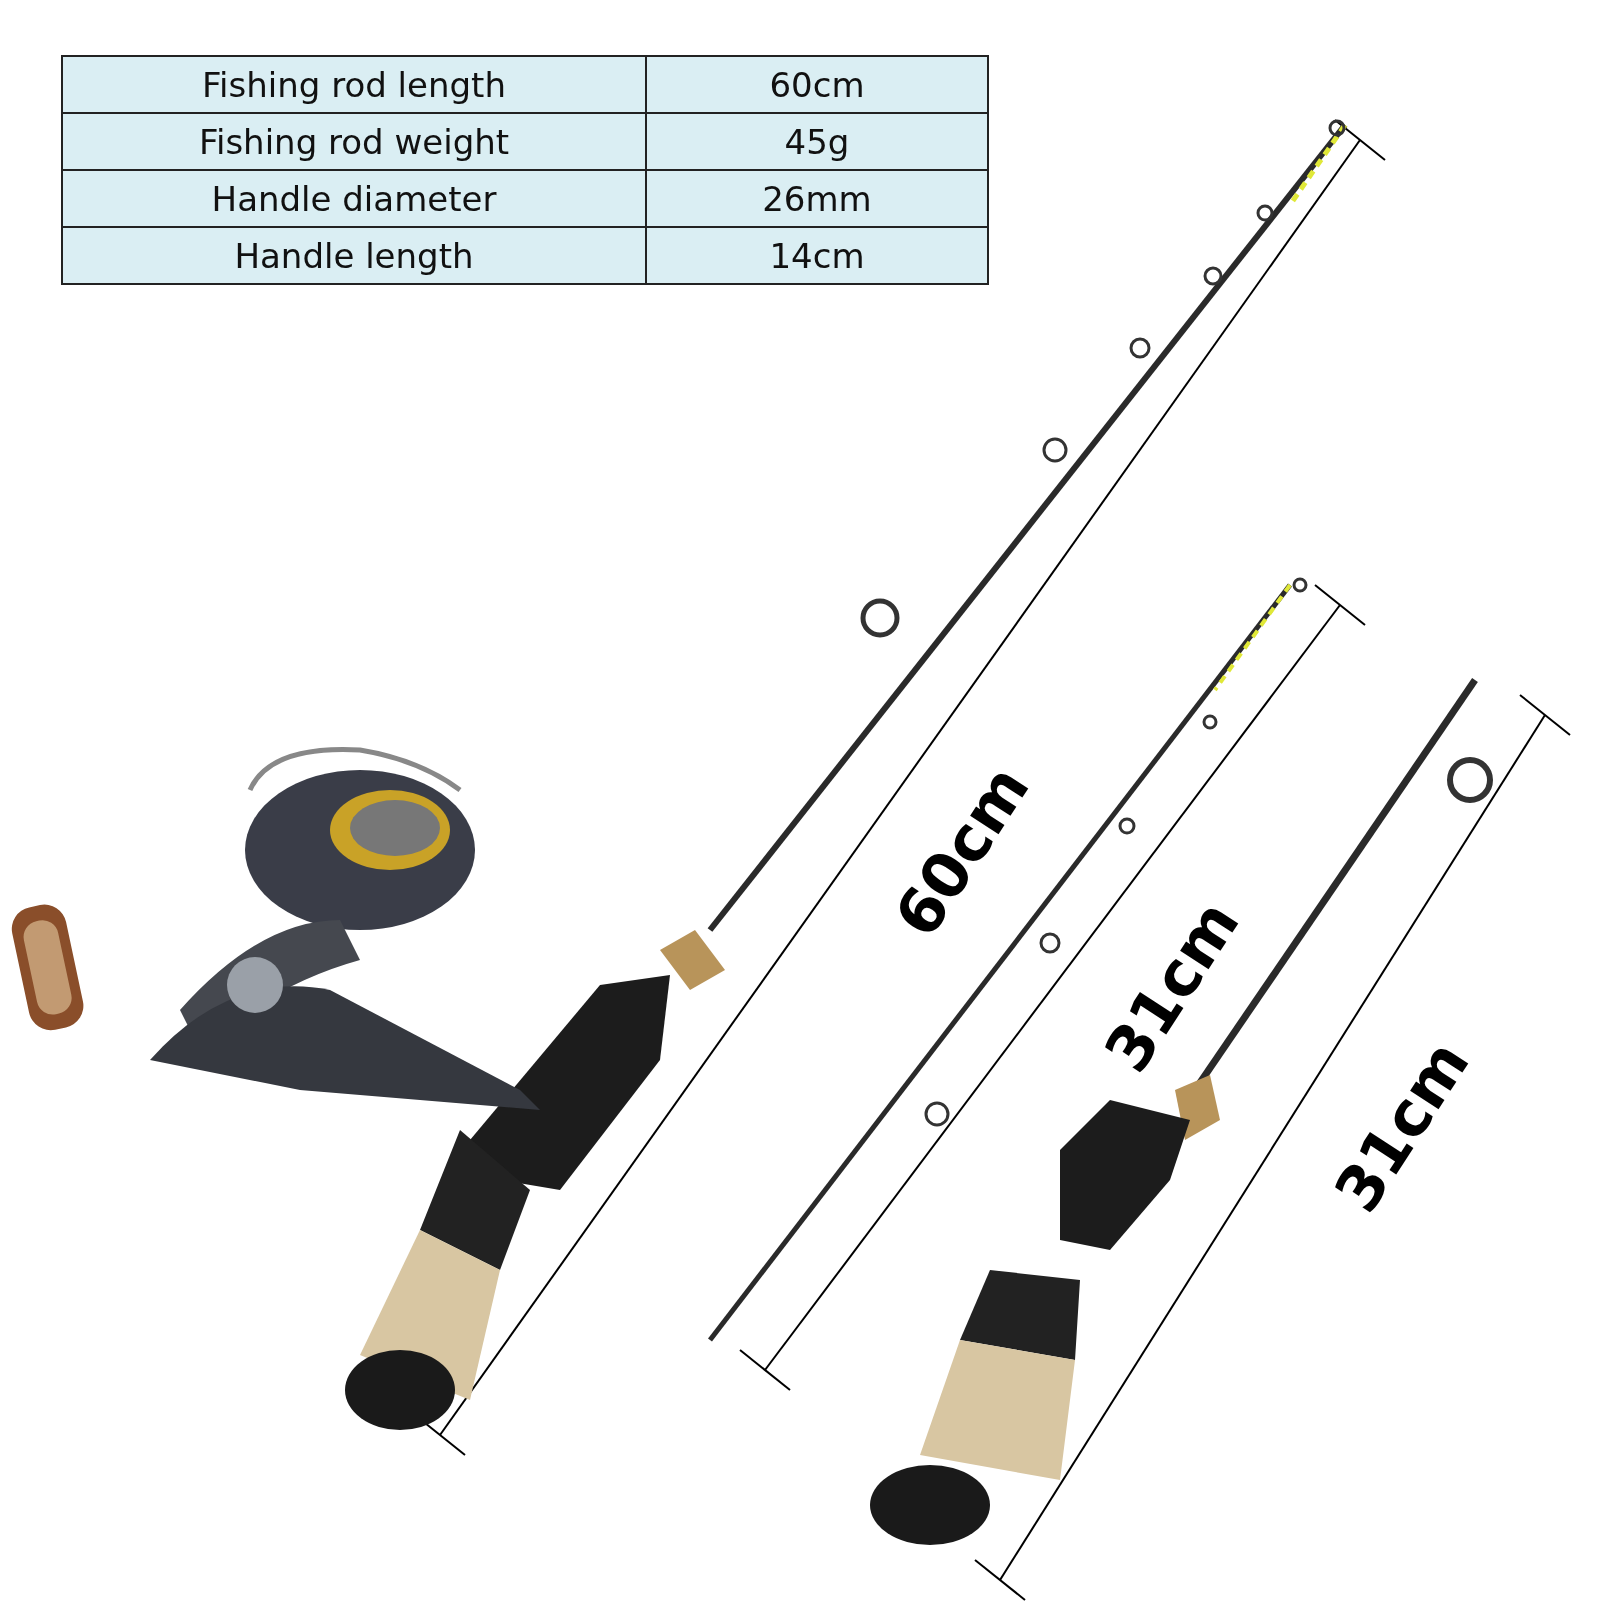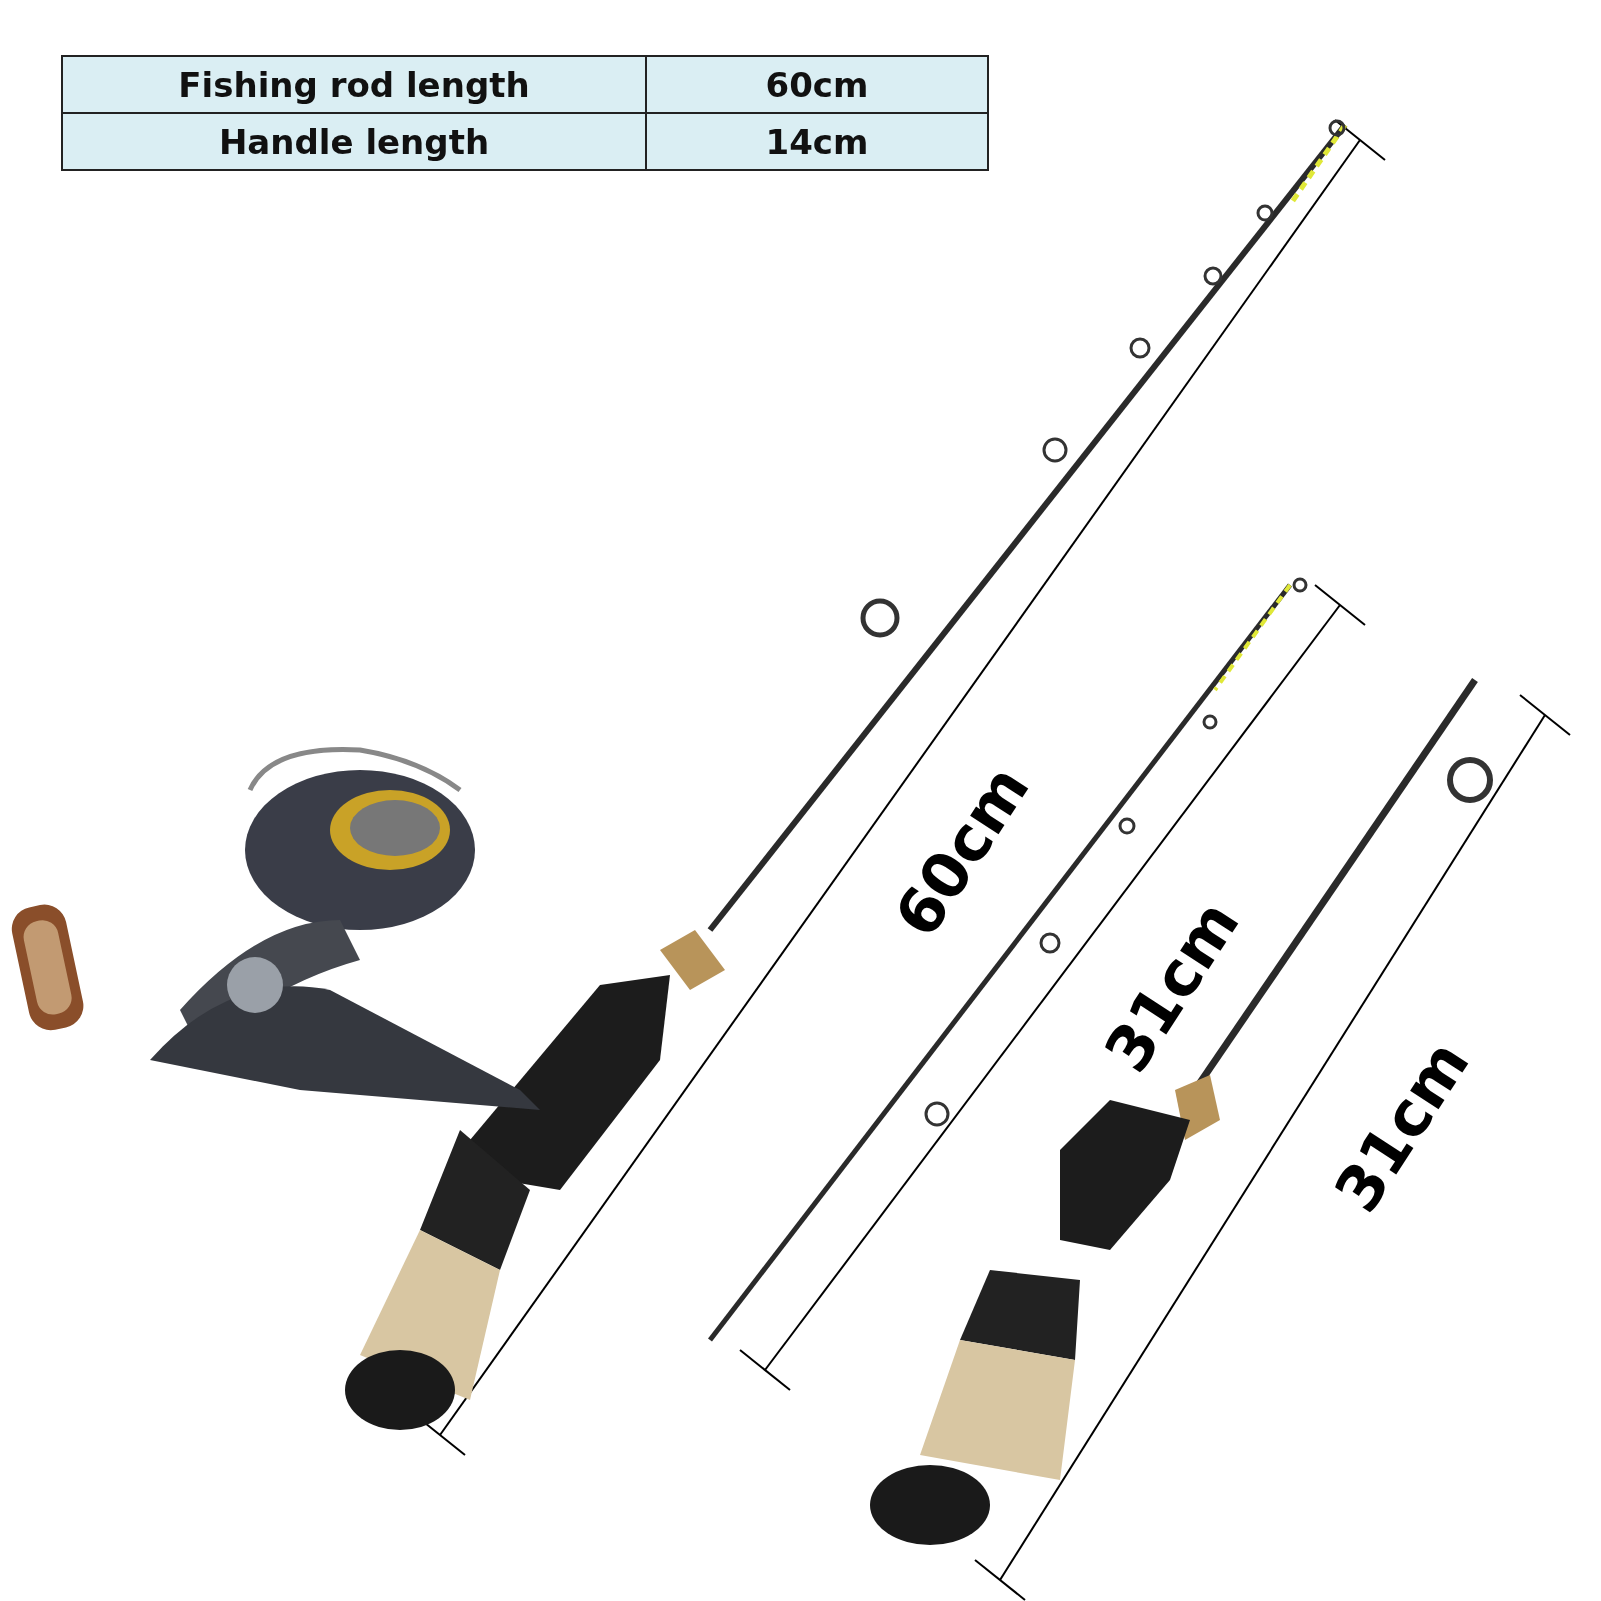--- a/index.html
+++ b/index.html
@@ -1,35 +1,43 @@
 <!DOCTYPE html>
 <html><head>
 <meta charset="utf-8">
 <style>
   html, body { margin: 0; padding: 0; background: #ffffff; }
   body { width: 1601px; height: 1601px; position: relative; overflow: hidden;
          font-family: "DejaVu Sans", sans-serif; }
   .spec-table { position: absolute; left: 61px; top: 55px; border-collapse: collapse; }
   .spec-table td { background: #daeef3; border: 2px solid #222; height: 55px;
-                   font-weight: bold; font-size: 34px; text-align: center; color: #111;
+                   font-weight: normal; font-size: 34px; text-align: center; color: #111;
                    padding: 0; }
   .spec-table td.label { width: 582px; }
   .spec-table td.value { width: 340px; }
   svg.scene { position: absolute; left: 0; top: 0; }
   .dim-label { position: absolute; font-weight: bold; font-size: 62px; color: #000;
                transform-origin: left top; white-space: nowrap; }
 </style>
 </head>
 <body>
 
 <table class="spec-table">
   <tbody>
       <tr>
     <td class="label">Fishing rod length</td>
     <td class="value">60cm</td>
+  </tr>
+  <tr>
+    <td class="label">Fishing rod weight</td>
+    <td class="value">45g</td>
+  </tr>
+  <tr>
+    <td class="label">Handle diameter</td>
+    <td class="value">26mm</td>
   </tr>
   <tr>
     <td class="label">Handle length</td>
     <td class="value">14cm</td>
   </tr>
 </tbody>
   </table>
 
 <svg class="scene" width="1601" height="1601" viewBox="0 0 1601 1601">
 

